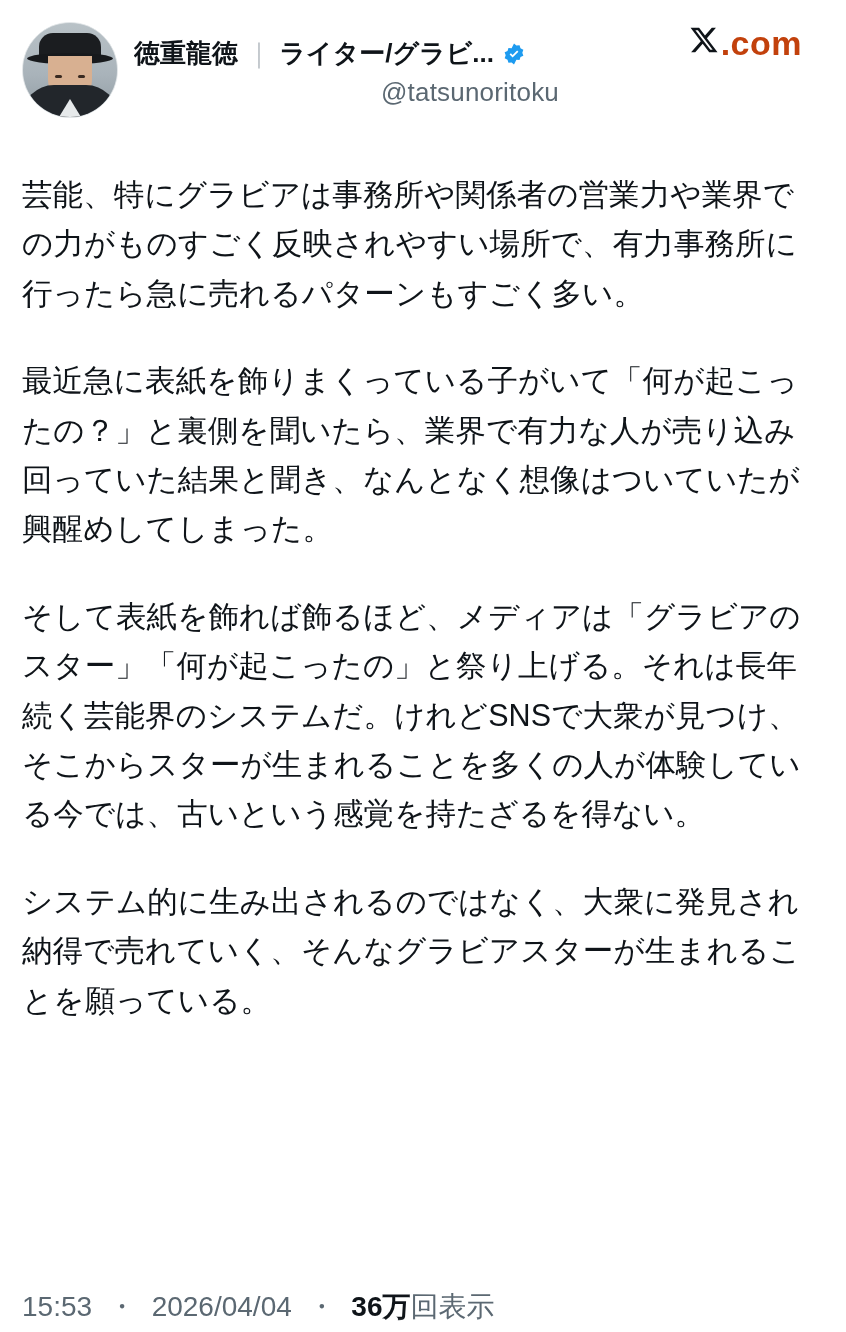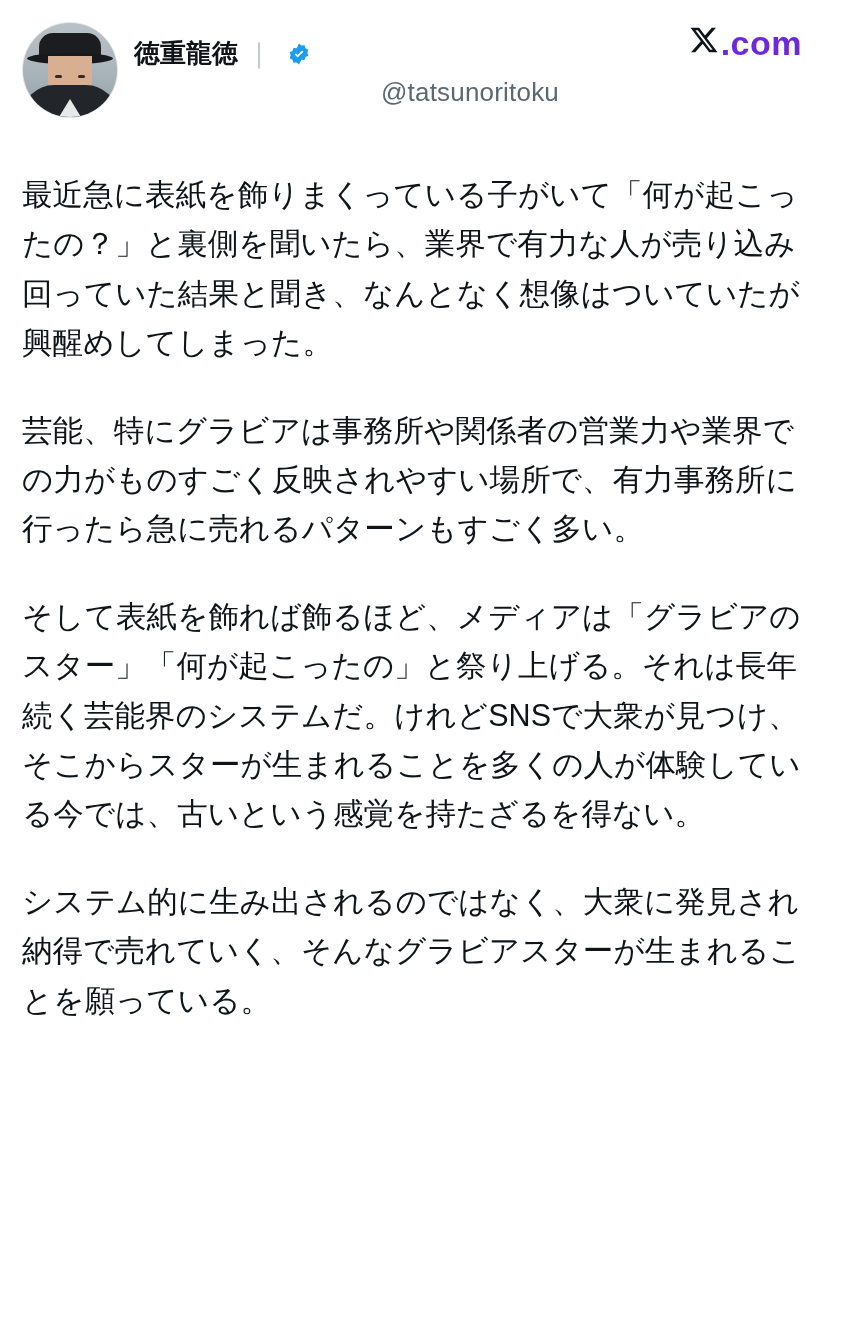--- a/index.html
+++ b/index.html
@@ -142,21 +142,21 @@
   }
 
   .x-logo {
     position: absolute;
     right: 26px;
     top: 24px;
     display: flex;
     align-items: center;
     font-size: 34px;
     font-weight: 700;
-    color: #6d28d9;
+    color: #c2410c;
     letter-spacing: .5px;
   }
   .x-logo svg { margin-right: 2px; }
   .x-logo .dotcom { font-weight: 700; }
 
   
   .tweet-body {
     margin-top: 52px;
     font-size: 30.5px;
     line-height: 1.62;
@@ -209,20 +209,21 @@
       <div class="eye l"></div>
       <div class="eye r"></div>
       <div class="body"></div>
       <div class="shirt"></div>
     </div>
 
     <div class="header-text">
       <div class="name-row">
         <span class="display-name">徳重龍徳</span>
         <span class="name-sep">｜</span>
+        <span class="name-tail">ライター/グラビ...</span>
         <span class="verified">
           <svg width="24" height="24" viewBox="0 0 24 24" aria-hidden="true">
             <path fill="#1d9bf0" d="M12 1.5l2.4 2.06 3.15-.3.93 3.03 2.87 1.36-1.03 3.0 1.03 3.0-2.87 1.36-.93 3.03-3.15-.3L12 22.5l-2.4-2.06-3.15.3-.93-3.03-2.87-1.36 1.03-3.0-1.03-3.0 2.87-1.36.93-3.03 3.15.3z"></path>
             <path fill="#ffffff" d="M10.6 15.6l-3.0-3.0 1.3-1.3 1.7 1.7 4.5-4.5 1.3 1.3z"></path>
           </svg>
         </span>
       </div>
       <div class="handle">@tatsunoritoku</div>
     </div>
 
@@ -230,21 +231,28 @@
       <span>
         <svg width="30" height="30" viewBox="0 0 24 24" aria-hidden="true">
           <path fill="#0f1419" d="M18.244 2.25h3.308l-7.227 8.26 8.502 11.24H16.17l-5.214-6.817L4.99 21.75H1.68l7.73-8.835L1.254 2.25H8.08l4.713 6.231zm-1.161 17.52h1.833L7.084 4.126H5.117z"></path>
         </svg>
       </span>
       <span class="dotcom">.com</span>
     </div>
   </div>
 
   <div class="tweet-body">
+    <p>芸能、特にグラビアは事務所や関係者の営業力や業界での力がものすごく反映されやすい場所で、有力事務所に行ったら急に売れるパターンもすごく多い。</p>
     <p>最近急に表紙を飾りまくっている子がいて「何が起こったの？」と裏側を聞いたら、業界で有力な人が売り込み回っていた結果と聞き、なんとなく想像はついていたが興醒めしてしまった。</p>
-    <p>芸能、特にグラビアは事務所や関係者の営業力や業界での力がものすごく反映されやすい場所で、有力事務所に行ったら急に売れるパターンもすごく多い。</p>
     <p>そして表紙を飾れば飾るほど、メディアは「グラビアのスター」「何が起こったの」と祭り上げる。それは長年続く芸能界のシステムだ。けれどSNSで大衆が見つけ、そこからスターが生まれることを多くの人が体験している今では、古いという感覚を持たざるを得ない。</p>
     <p>システム的に生み出されるのではなく、大衆に発見され納得で売れていく、そんなグラビアスターが生まれることを願っている。</p>
   </div>
 
+  <div class="tweet-footer">
+    <span>15:53</span>
+    <span class="dot">・</span>
+    <span>2026/04/04</span>
+    <span class="dot">・</span>
+    <span class="views-count">36万</span><span>回表示</span>
+  </div>
 
   <div class="fade-bottom"></div>
 </div>
 
 </body></html>

